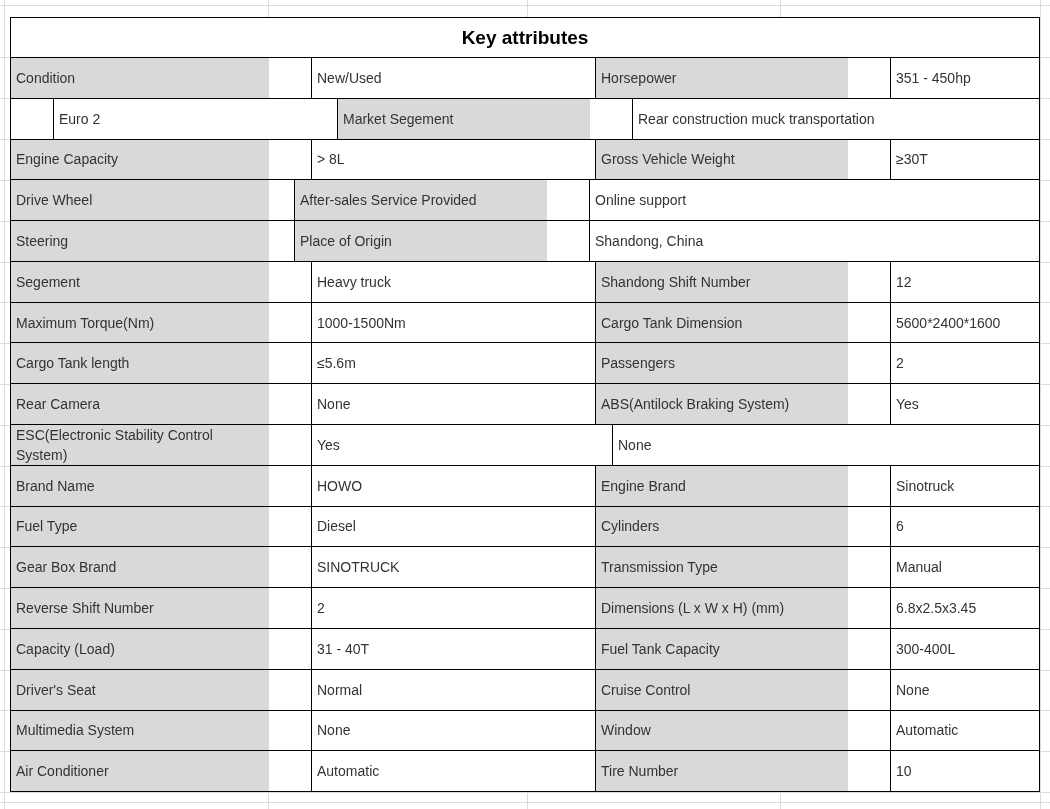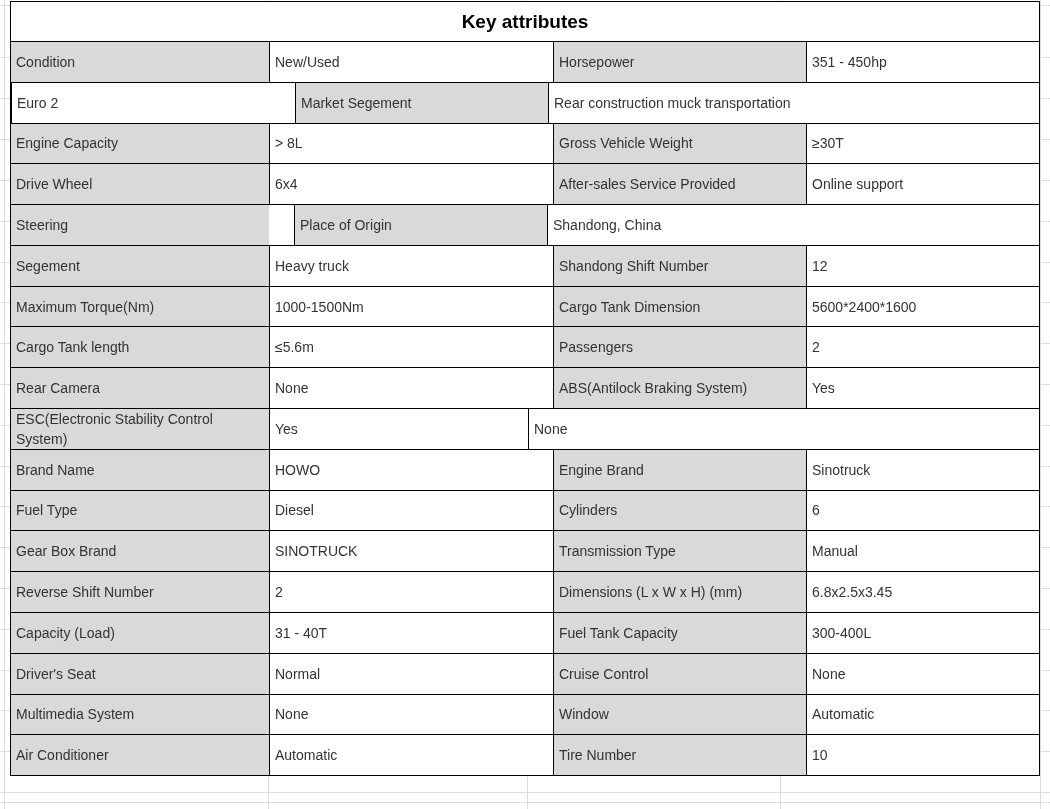--- a/index.html
+++ b/index.html
@@ -18,21 +18,21 @@
     font-family:"Liberation Sans","DejaVu Sans",sans-serif;
     color:var(--text);
     position:relative;
   }
   
   .bg-grid{position:absolute;inset:0;z-index:0;}
   .bg-grid .h{position:absolute;left:0;width:1050px;height:1px;background:var(--grid);}
   .bg-grid .v{position:absolute;top:0;height:809px;width:1px;background:var(--grid);}
 
   .attr-table{
-    position:absolute;left:10px;top:1px;width:1030px;height:775px;
+    position:absolute;left:10px;top:17px;width:1030px;height:775px;
     border:1px solid var(--border);
     background:var(--value-bg);
     z-index:1;
     display:flex;flex-direction:column;
   }
   .title-row{
     height:40px;flex:0 0 40px;
     display:flex;align-items:center;justify-content:center;
     font-size:19px;font-weight:bold;color:var(--title-color);
     border-bottom:1px solid var(--border);
@@ -40,21 +40,21 @@
   .rows{flex:1 1 auto;display:flex;flex-direction:column;}
   .row{flex:1 1 0;display:flex;min-height:0;}
   .row:not(:last-child){border-bottom:1px solid var(--border);}
   .cell{
     display:flex;align-items:center;
     padding:2px 6px 2px 5px;
     font-size:14px;line-height:20px;
     overflow:hidden;
   }
   .cell.label{background:var(--label-bg);}
-  .cell.value{background:var(--value-bg);}
+  .cell.value{background:var(--value-bg);margin-left:42px;}
   .c1{flex:0 0 258px;}
   .c2{flex:0 0 259px;border-left:1px solid var(--border);}
   .c3{flex:0 0 253px;border-left:1px solid var(--border);margin-left:25px;}
   .c4{flex:1 1 auto;border-left:1px solid var(--border);}
 </style>
 </head>
 <body>
 
 <div class="bg-grid" id="bg-grid">
     <div class="h" style="top: 5px;"></div>
@@ -103,21 +103,20 @@
 
   <div class="row">
     <div class="cell label c1">Engine Capacity</div>
     <div class="cell value c2">&gt; 8L</div>
     <div class="cell label c3">Gross Vehicle Weight</div>
     <div class="cell value c4">≥30T</div>
   </div>
 
   <div class="row">
     <div class="cell label c1">Drive Wheel</div>
-    <div class="cell value c2">6x4</div>
     <div class="cell label c3">After-sales Service Provided</div>
     <div class="cell value c4">Online support</div>
   </div>
 
   <div class="row">
     <div class="cell label c1">Steering</div>
     <div class="cell label c3">Place of Origin</div>
     <div class="cell value c4">Shandong, China</div>
   </div>
 

